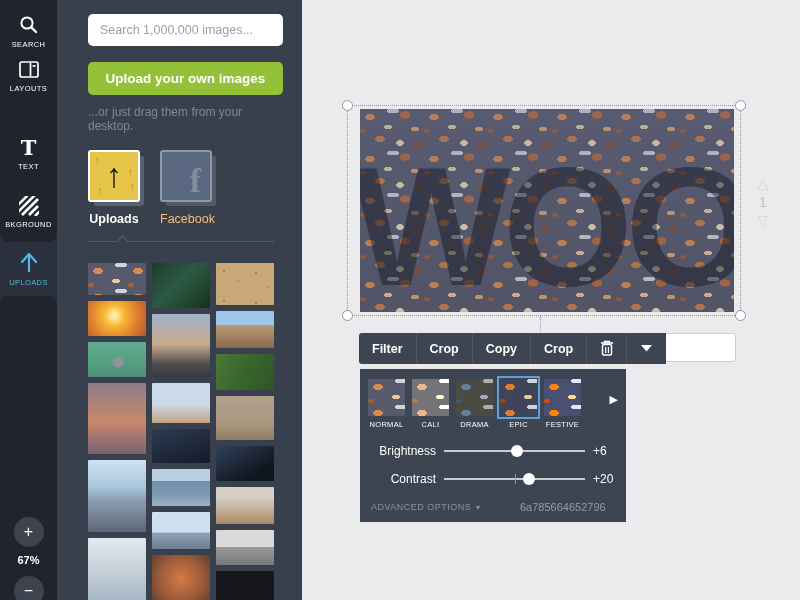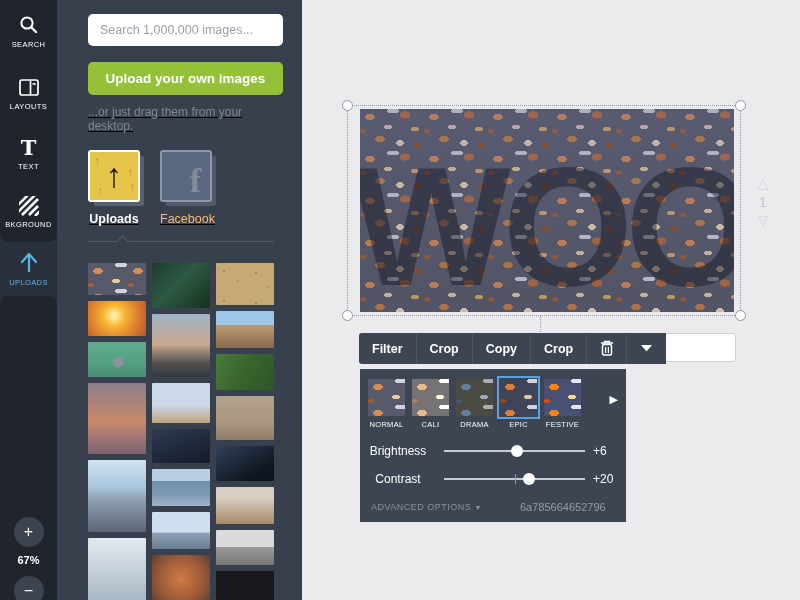--- a/index.html
+++ b/index.html
@@ -7,29 +7,29 @@
   body { font-family:"Liberation Sans", sans-serif; background:#ebebee; }
   .app { position:relative; width:800px; height:600px; display:flex; }
 
   
   .rail { position:relative; width:57px; height:600px; background:#2b313c; flex:none; z-index:5; }
   .rail-block-top { position:absolute; left:0; top:0; width:57px; height:242px; background:#20252d; border-radius:0 0 8px 8px; }
   .rail-block-bottom { position:absolute; left:0; top:296px; width:57px; height:304px; background:#20252d; border-radius:8px 8px 0 0; }
   .rail-item { position:absolute; left:0; width:57px; display:flex; flex-direction:column; align-items:center; gap:4px; cursor:pointer; }
   .rail-item .lbl { font-size:7.5px; font-weight:normal; color:#ffffff; letter-spacing:.4px; }
   .rail-item.active .lbl { color:#56b7e6; }
-  .ri-search{top:14px;} .ri-layouts{top:78px;} .ri-text{top:138px;} .ri-bkground{top:196px;} .ri-uploads{top:250px;}
+  .ri-search{top:14px;} .ri-layouts{top:60px;} .ri-text{top:138px;} .ri-bkground{top:196px;} .ri-uploads{top:250px;}
   .t-icon { font-family:"DejaVu Serif", serif; font-size:21px; color:#fff; line-height:20px; font-weight:bold; }
   .zoom-ctrl { position:absolute; left:50%; transform:translateX(-50%); }
   .zoom-btn { width:30px; height:30px; border-radius:50%; background:#3d4450; color:#fff; border:none;
               font-size:16px; line-height:28px; text-align:center; cursor:pointer; display:block; }
   .zc-plus{top:517px;} .zc-level{top:554px; font-size:11px; font-weight:bold; color:#fff;} .zc-minus{top:576px;}
 
   
-  .sidebar { position:relative; width:245px; height:600px; background:#39404d; flex:none; padding:14px 28px 0 31px;text-decoration:underline; }
+  .sidebar { position:relative; width:245px; height:600px; background:#39404d; flex:none; padding:14px 28px 0 31px; }
   .search-box { width:195px; height:32px; border-radius:5px; border:none; background:#fff; padding:0 12px;
                 font-size:12.5px; color:#444; font-family:"Liberation Sans",sans-serif; }
   .search-box::placeholder { color:#9aa0ab; }
   .upload-btn { margin-top:16px; width:195px; height:33px; border:none; border-radius:5px; background:#94c138;
                 color:#fff; font-size:13.5px; font-weight:bold; cursor:pointer; font-family:"Liberation Sans",sans-serif; }
   .drag-hint { margin-top:10px; width:195px; text-align:left; font-size:12px; color:#7f8795; }
   .tabs-row { margin-top:17px; display:flex; gap:20px; }
   .tab-thumb { position:relative; width:52px; height:52px; cursor:pointer; }
   .tab-thumb .card { position:absolute; inset:0; border-radius:3px; box-shadow:5px 5px 0 -1px #59606e; }
   .uploads-card { background:#e7c44a; border:2px solid #fff; overflow:hidden; }
@@ -126,21 +126,21 @@
   .preset { width:37px; cursor:pointer; text-align:center; position:relative; }
   .preset .pthumb { width:37px; height:37px; background-size:40px 26px; }
   .preset .pname { margin-top:4px; font-size:7.5px; color:#fff; letter-spacing:.3px; }
   .preset.selected .pthumb { outline:2px solid #6fa8d8; outline-offset:1px; }
   .p-cali .pthumb { filter:sepia(.35) saturate(.75) brightness(1.18); }
   .p-drama .pthumb { filter:saturate(.55) hue-rotate(185deg) brightness(.82); }
   .p-epic .pthumb { filter:contrast(1.35) saturate(1.05) brightness(.88); }
   .p-festive .pthumb { filter:saturate(1.6) contrast(1.25); }
 
   .slider-row { position:relative; height:28px; display:flex; align-items:center; }
-  .slider-row .slabel { width:76px; text-align:center; font-size:12px; color:#fff; }
+  .slider-row .slabel { width:76px; text-align:right; font-size:12px; color:#fff; }
   .slider-row .track { position:relative; margin-left:8px; width:141px; height:2px; background:#c6ccd4; cursor:pointer; }
   .slider-row .tick { position:absolute; left:50%; top:-4px; width:1px; height:10px; background:#8f97a4; }
   .slider-row .knob { position:absolute; top:-5px; width:12px; height:12px; border-radius:50%; background:#fff;
                       transform:translateX(-6px); cursor:grab; }
   .slider-row .sval { margin-left:8px; width:32px; font-size:12px; color:#fff; }
 
   .panel-footer { position:absolute; left:0; right:0; bottom:10px; display:flex; align-items:center; }
   .adv-opts { margin-left:11px; font-size:9px; color:#8a92a0; letter-spacing:.5px; cursor:pointer; }
   .adv-opts .caret { font-size:7px; }
   .hash { position:absolute; left:160px; font-size:11px; color:#959ca8; }

